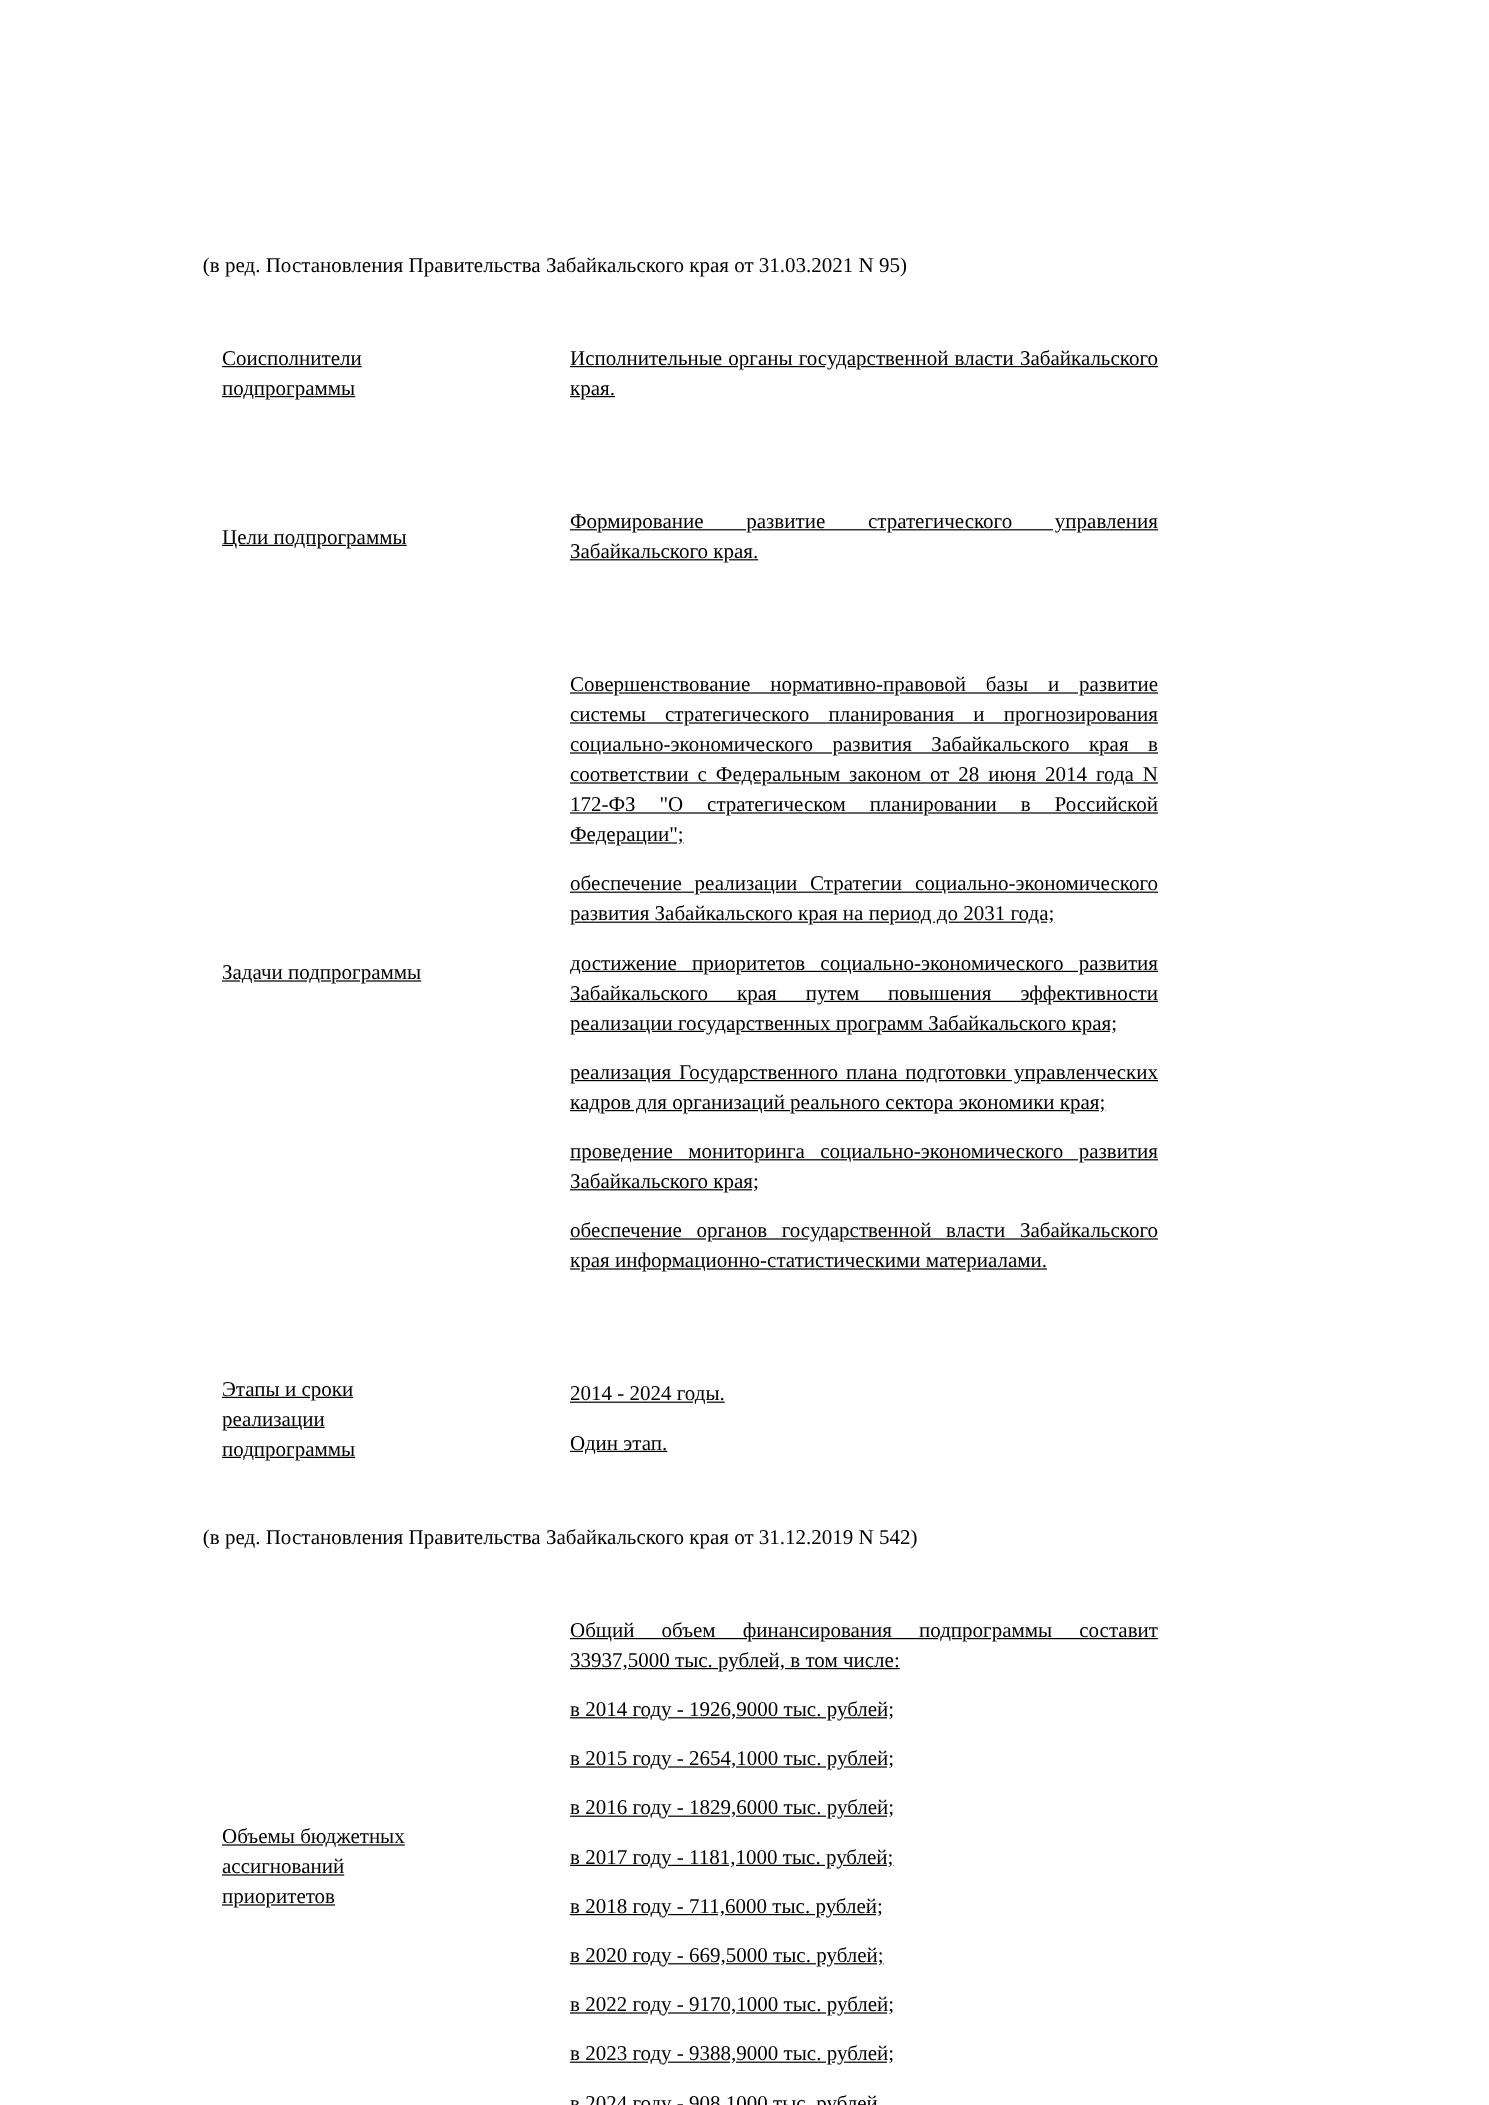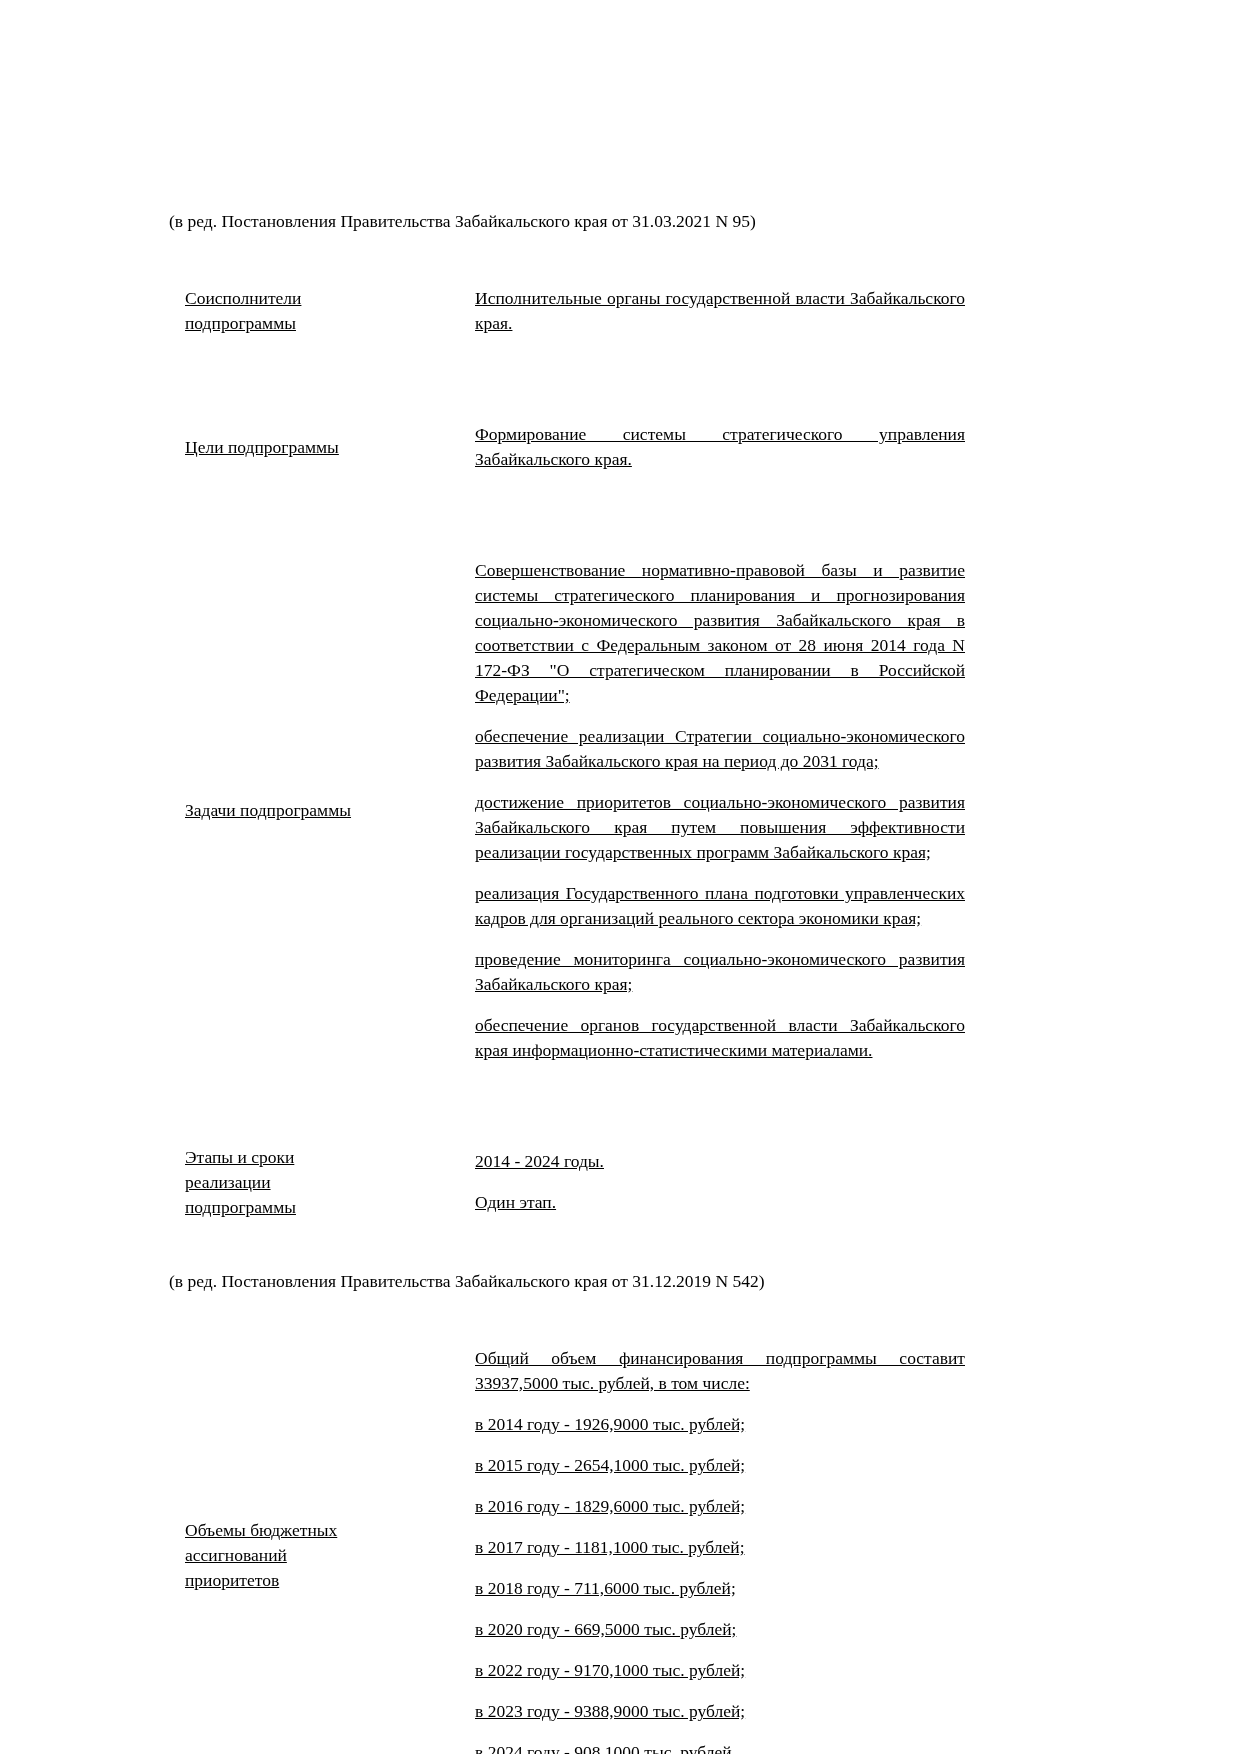--- a/index.html
+++ b/index.html
@@ -51,21 +51,21 @@
   <div class="row">
     <div class="row-label">Соисполнители подпрограммы</div>
     <div class="row-content">
       <p>Исполнительные органы государственной власти Забайкальского края.</p>
     </div>
   </div>
 
   <div class="row">
     <div class="row-label">Цели подпрограммы</div>
     <div class="row-content">
-      <p>Формирование системы стратегического управления Забайкальского края.</p>
+      <p>Формирование развитие стратегического управления Забайкальского края.</p>
     </div>
   </div>
 
   <div class="row">
     <div class="row-label">Задачи подпрограммы</div>
     <div class="row-content">
       <p>Совершенствование нормативно-правовой базы и развитие системы стратегического планирования и прогнозирования социально-экономического развития Забайкальского края в соответствии с Федеральным законом от 28 июня 2014 года N 172-ФЗ "О стратегическом планировании в Российской Федерации";</p>
       <p>обеспечение реализации Стратегии социально-экономического развития Забайкальского края на период до 2031 года;</p>
       <p>достижение приоритетов социально-экономического развития Забайкальского края путем повышения эффективности реализации государственных программ Забайкальского края;</p>
       <p>реализация Государственного плана подготовки управленческих кадров для организаций реального сектора экономики края;</p>

